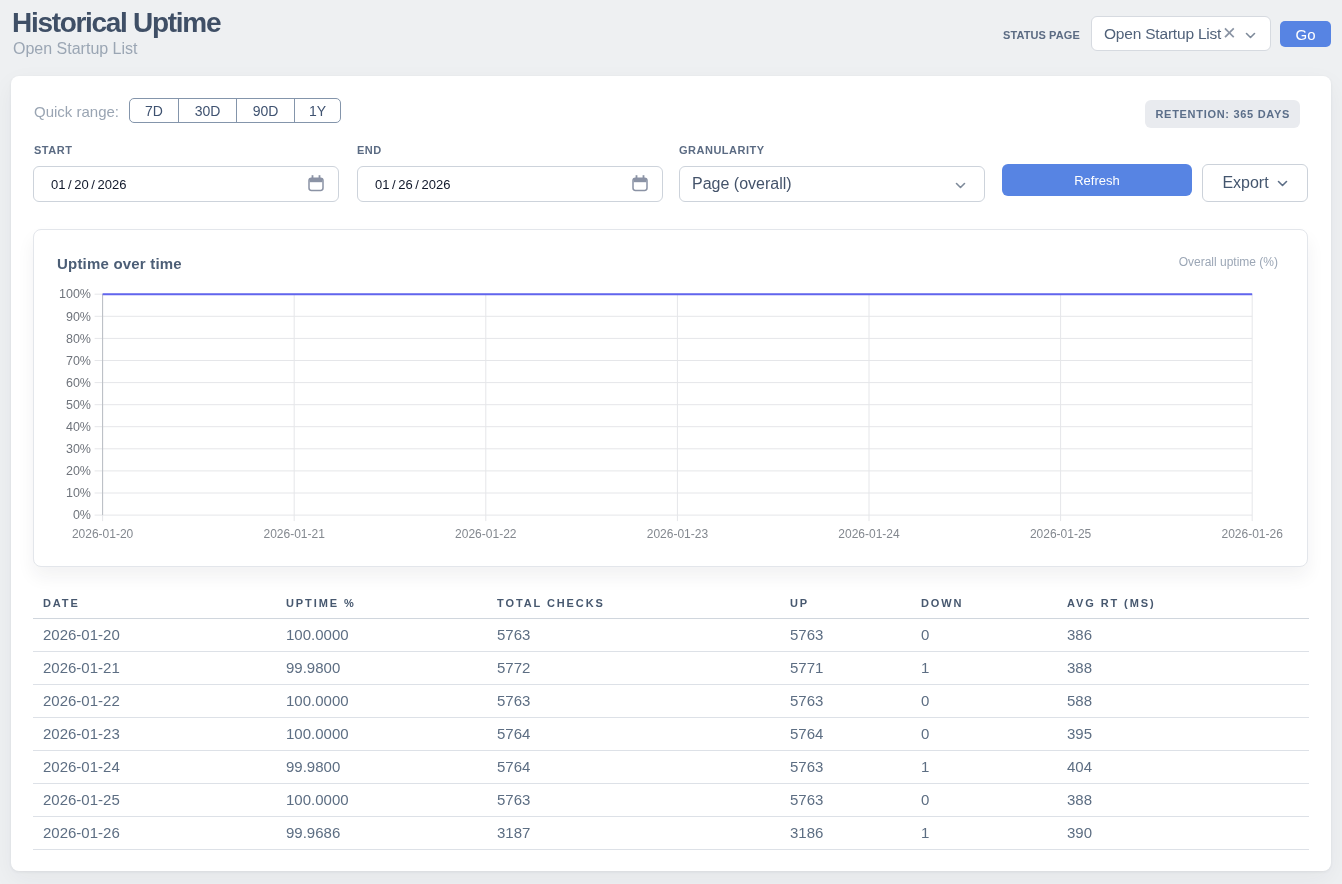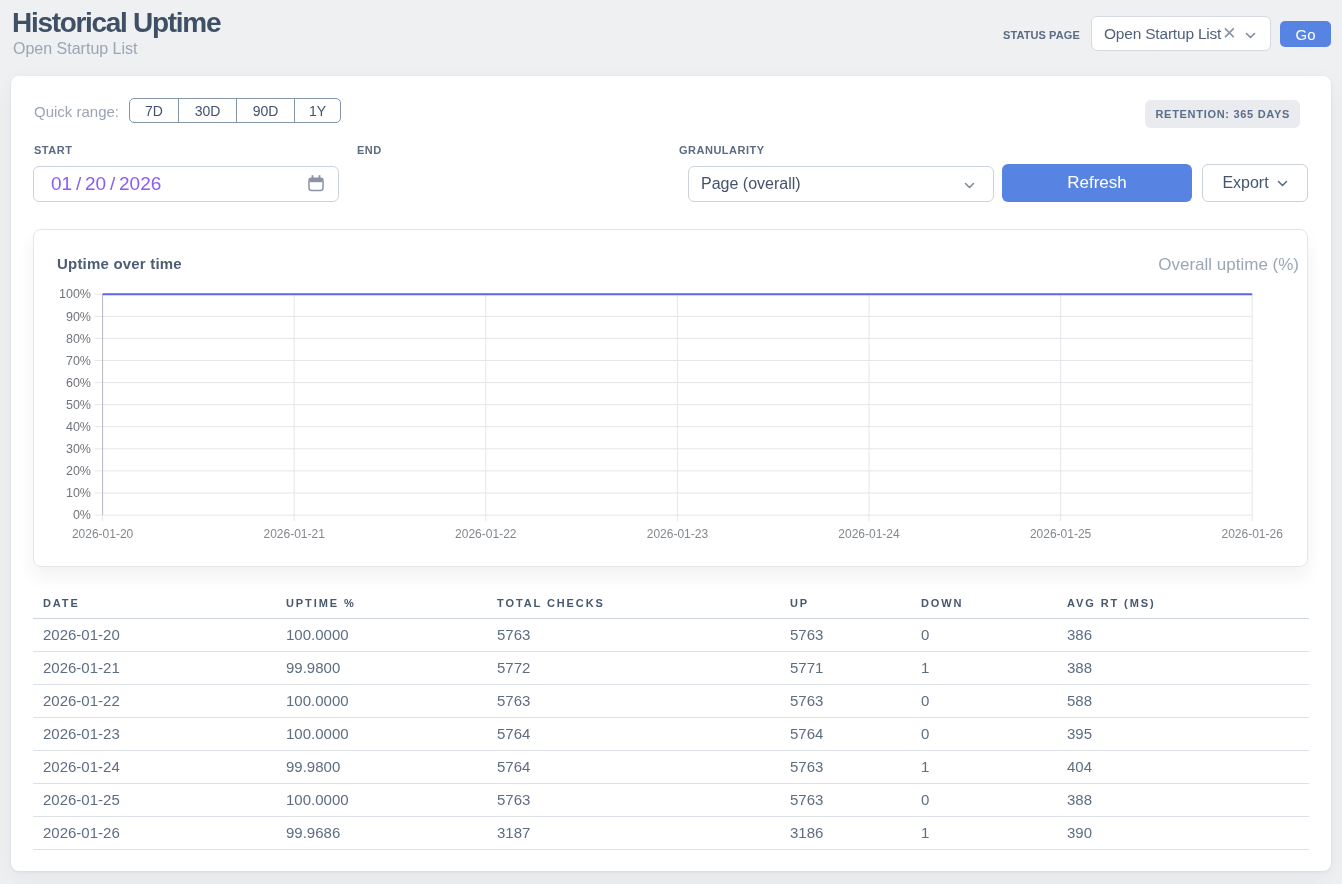--- a/index.html
+++ b/index.html
@@ -23,31 +23,31 @@
   .qr-label { position:absolute; left:23px; top:27px; font-size:15px; color:#9aa5b3; }
   .qr-group { position:absolute; left:118px; top:22px; height:25px; display:flex; border:1px solid #8495ab; border-radius:5px; overflow:hidden; }
   .qr-group div { display:flex; align-items:center; justify-content:center; font-size:14px; color:#3f5270; border-left:1px solid #8495ab; }
   .qr-group div:first-child { border-left:none; }
   .qr-7d { width:48px; } .qr-30d { width:58px; } .qr-90d { width:58px; } .qr-1y { width:46px; }
 
   .badge { position:absolute; right:31px; top:24px; height:21px; background:#e9ebef; border-radius:6px; display:flex; align-items:center; padding:14px 10px; font-size:11px; font-weight:700; color:#5b6e89; letter-spacing:0.7px; }
 
   .f-label { position:absolute; top:68px; font-size:11px; font-weight:700; color:#5b6b83; letter-spacing:0.5px; }
   .input { position:absolute; top:90px; height:36px; background:#fff; border:1px solid #cdd3db; border-radius:6px; display:flex; align-items:center; }
-  .input .dtxt { margin-left:17px; font-size:19px; color:#8b5cf6; }
+  .input .dtxt { margin-left:17px; font-size:13px; color:#0f172a; }
   .input svg.cal { position:absolute; right:14px; top:8px; }
-  .sel { position:absolute; top:90px; height:36px; background:#fff; border:1px solid #cdd3db; border-radius:6px; display:flex; align-items:center;margin-left:9px; }
+  .sel { position:absolute; top:90px; height:36px; background:#fff; border:1px solid #cdd3db; border-radius:6px; display:flex; align-items:center; }
   .sel .stxt { margin-left:12px; font-size:16px; color:#44536a; }
   .chev { display:inline-block; width:11px; height:11px; }
-  .btn-refresh { position:absolute; left:991px; top:88px; width:190px; height:38px; background:#5784e3; border-radius:6px; color:#fff; font-size:17px; display:flex; align-items:center; justify-content:center; }
+  .btn-refresh { position:absolute; left:991px; top:88px; width:190px; height:32px; background:#5784e3; border-radius:6px; color:#fff; font-size:13px; display:flex; align-items:center; justify-content:center; }
   .btn-export { position:absolute; left:1191px; top:88px; width:106px; height:38px; background:#fff; border:1px solid #ccd2da; border-radius:6px; color:#44566e; font-size:16px; display:flex; align-items:center; justify-content:center; gap:8px; }
 
   .chart-card { position:absolute; left:22px; top:153px; width:1275px; height:338px; background:#fff; border:1px solid #e3e6eb; border-radius:8px; box-shadow:0 10px 18px rgba(30,41,59,0.06);text-decoration:underline; }
   .chart-title { position:absolute; left:23px; top:25px; font-size:15px; font-weight:700; color:#4c5e76; letter-spacing:0.2px; }
-  .chart-right { position:absolute; right:8px; top:25px; font-size:17px; color:#9ca7b6;text-align:right; }
+  .chart-right { position:absolute; right:29px; top:25px; font-size:12px; color:#9ca7b6;text-align:right; }
 
   table.data { position:absolute; left:22px; top:513px; width:1276px; border-collapse:collapse; table-layout:fixed; }
   table.data th { height:29px; text-align:left; vertical-align:middle; padding:0 0 0 10px; font-size:11px; font-weight:700; color:#47586f; letter-spacing:1.9px; border-bottom:1px solid #d0d6dd; }
   table.data td { height:33px; vertical-align:middle; padding:0 0 0 10px; font-size:15px; color:#5d6e83; border-bottom:1px solid #dde1e7; }
 </style>
 </head>
 <body>
   <div class="title">Historical Uptime</div>
   <div class="subtitle">Open Startup List</div>
   <div class="sp-label">STATUS PAGE</div>
@@ -69,20 +69,31 @@
       <div class="qr-1y">1Y</div>
     </div>
     <div class="badge">RETENTION: 365 DAYS</div>
 
     <div class="f-label" style="left:23px;">START</div>
     <div class="f-label" style="left:346px;">END</div>
     <div class="f-label" style="left:668px;">GRANULARITY</div>
 
     <div class="input" style="left:22px; width:306px;">
       <span class="dtxt">01 / 20 / 2026</span>
+      <svg class="cal" width="16" height="17" viewBox="0 0 16 17">
+        <g fill="none" stroke="#8b93a5" stroke-width="1.5">
+          <rect x="1" y="3.2" width="14" height="12.3" rx="2.4"></rect>
+        </g>
+        <rect x="1.6" y="3.8" width="12.8" height="3.4" fill="#8b93a5"></rect>
+        <rect x="3.6" y="0.2" width="1.8" height="3" fill="#8b93a5"></rect>
+        <rect x="10.6" y="0.2" width="1.8" height="3" fill="#8b93a5"></rect>
+      </svg>
+    </div>
+    <div class="input" style="left:346px; width:306px;">
+      <span class="dtxt">01 / 26 / 2026</span>
       <svg class="cal" width="16" height="17" viewBox="0 0 16 17">
         <g fill="none" stroke="#8b93a5" stroke-width="1.5">
           <rect x="1" y="3.2" width="14" height="12.3" rx="2.4"></rect>
         </g>
         <rect x="1.6" y="3.8" width="12.8" height="3.4" fill="#8b93a5"></rect>
         <rect x="3.6" y="0.2" width="1.8" height="3" fill="#8b93a5"></rect>
         <rect x="10.6" y="0.2" width="1.8" height="3" fill="#8b93a5"></rect>
       </svg>
     </div>
     <div class="sel" style="left:668px; width:306px;">

